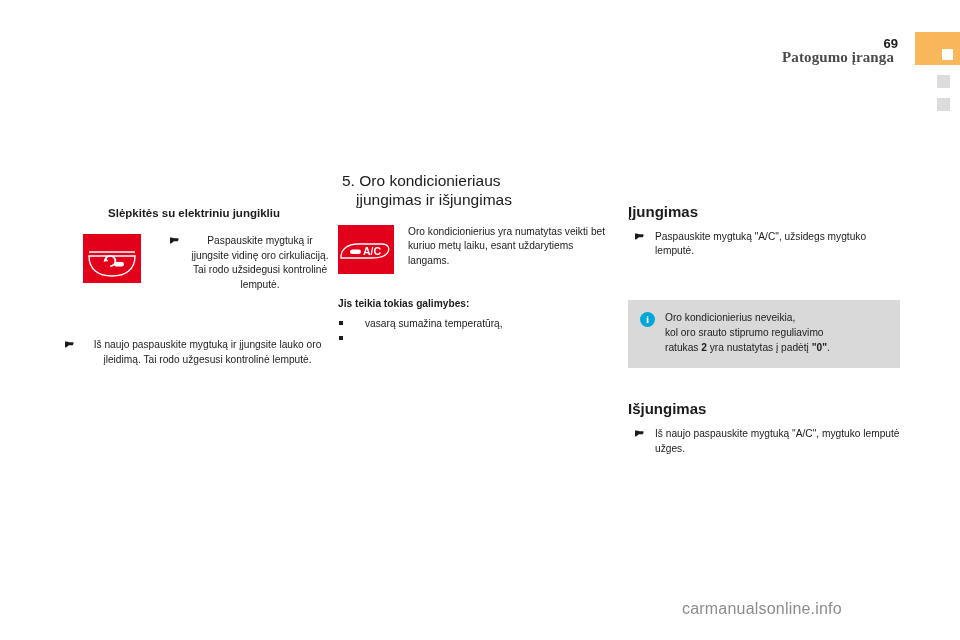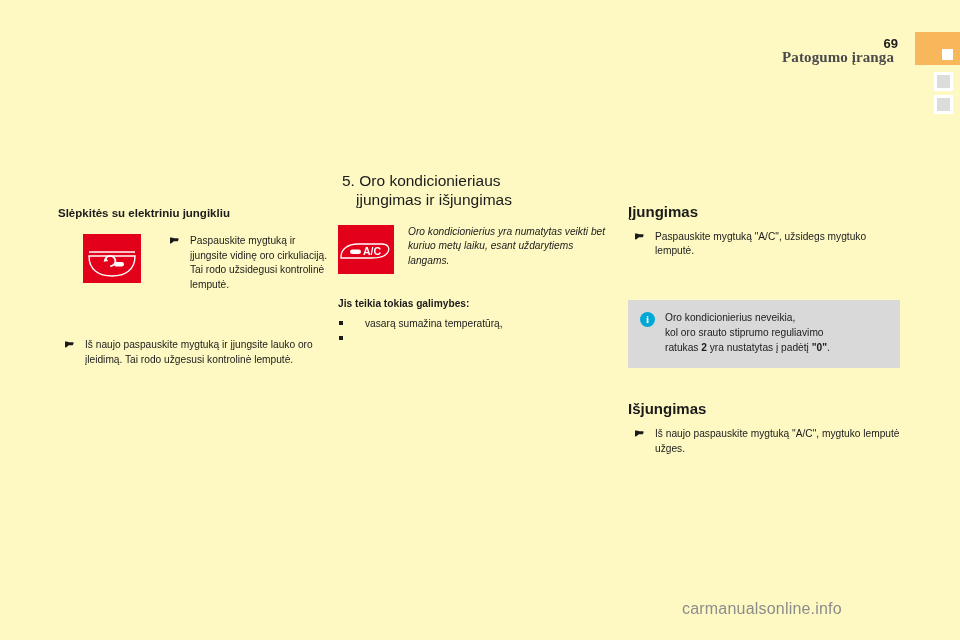--- a/index.html
+++ b/index.html
@@ -8,21 +8,21 @@
     width: 960px; height: 640px;
     background: #000000;
     font-family: "Liberation Sans", sans-serif;
     position: relative;
     overflow: hidden;
   }
 
   .page {
     position: absolute;
     inset: 0;
-    background: #fef9c3;
+    background: #ffffff;
   }
 
   
   .header {
     position: absolute;
     top: 34px; left: 0; right: 0;
     height: 34px;
   }
   .header-title {
     position: absolute;
@@ -62,21 +62,21 @@
     right: 7px;
     width: 19px; height: 19px;
     background: #dcdcdc;
     border: 3px solid #ffffff;
   }
   .tab-sub-1 { top: 72px; }
   .tab-sub-2 { top: 95px; }
 
   
   .col { position: absolute; top: 0; }
-  .col-left   { left: 58px;  width: 272px; }
+  .col-left   { left: 58px;  width: 272px; text-align: center; }
   .col-mid    { left: 338px; width: 272px; }
   .col-right  { left: 628px; width: 272px; }
 
   h2.sec-title {
     margin: 0;
     font-size: 11.5px;
     font-weight: bold;
     color: #1b1b1b;
     line-height: 1.25;
   }
@@ -139,21 +139,21 @@
 
   .left-picto-row {
     position: relative;
     min-height: 60px;
   }
   .left-picto-row .picto { position:absolute; left:0; top:0; }
   .left-picto-row .txt { margin-left: 80px; }
 
   .mid-picto-row { position: relative; min-height: 56px; }
   .mid-picto-row .picto { position:absolute; left:0; top:0; }
-  .mid-picto-row .txt { margin-left: 70px; font-style: italic; }
+  .mid-picto-row .txt { margin-left: 70px; }
 
   
   .infobox {
     background: #d9d9d9;
     padding: 11px 12px 13px 12px;
     position: relative;
     display: flex;
     gap: 10px;
   }
   .info-icon {

